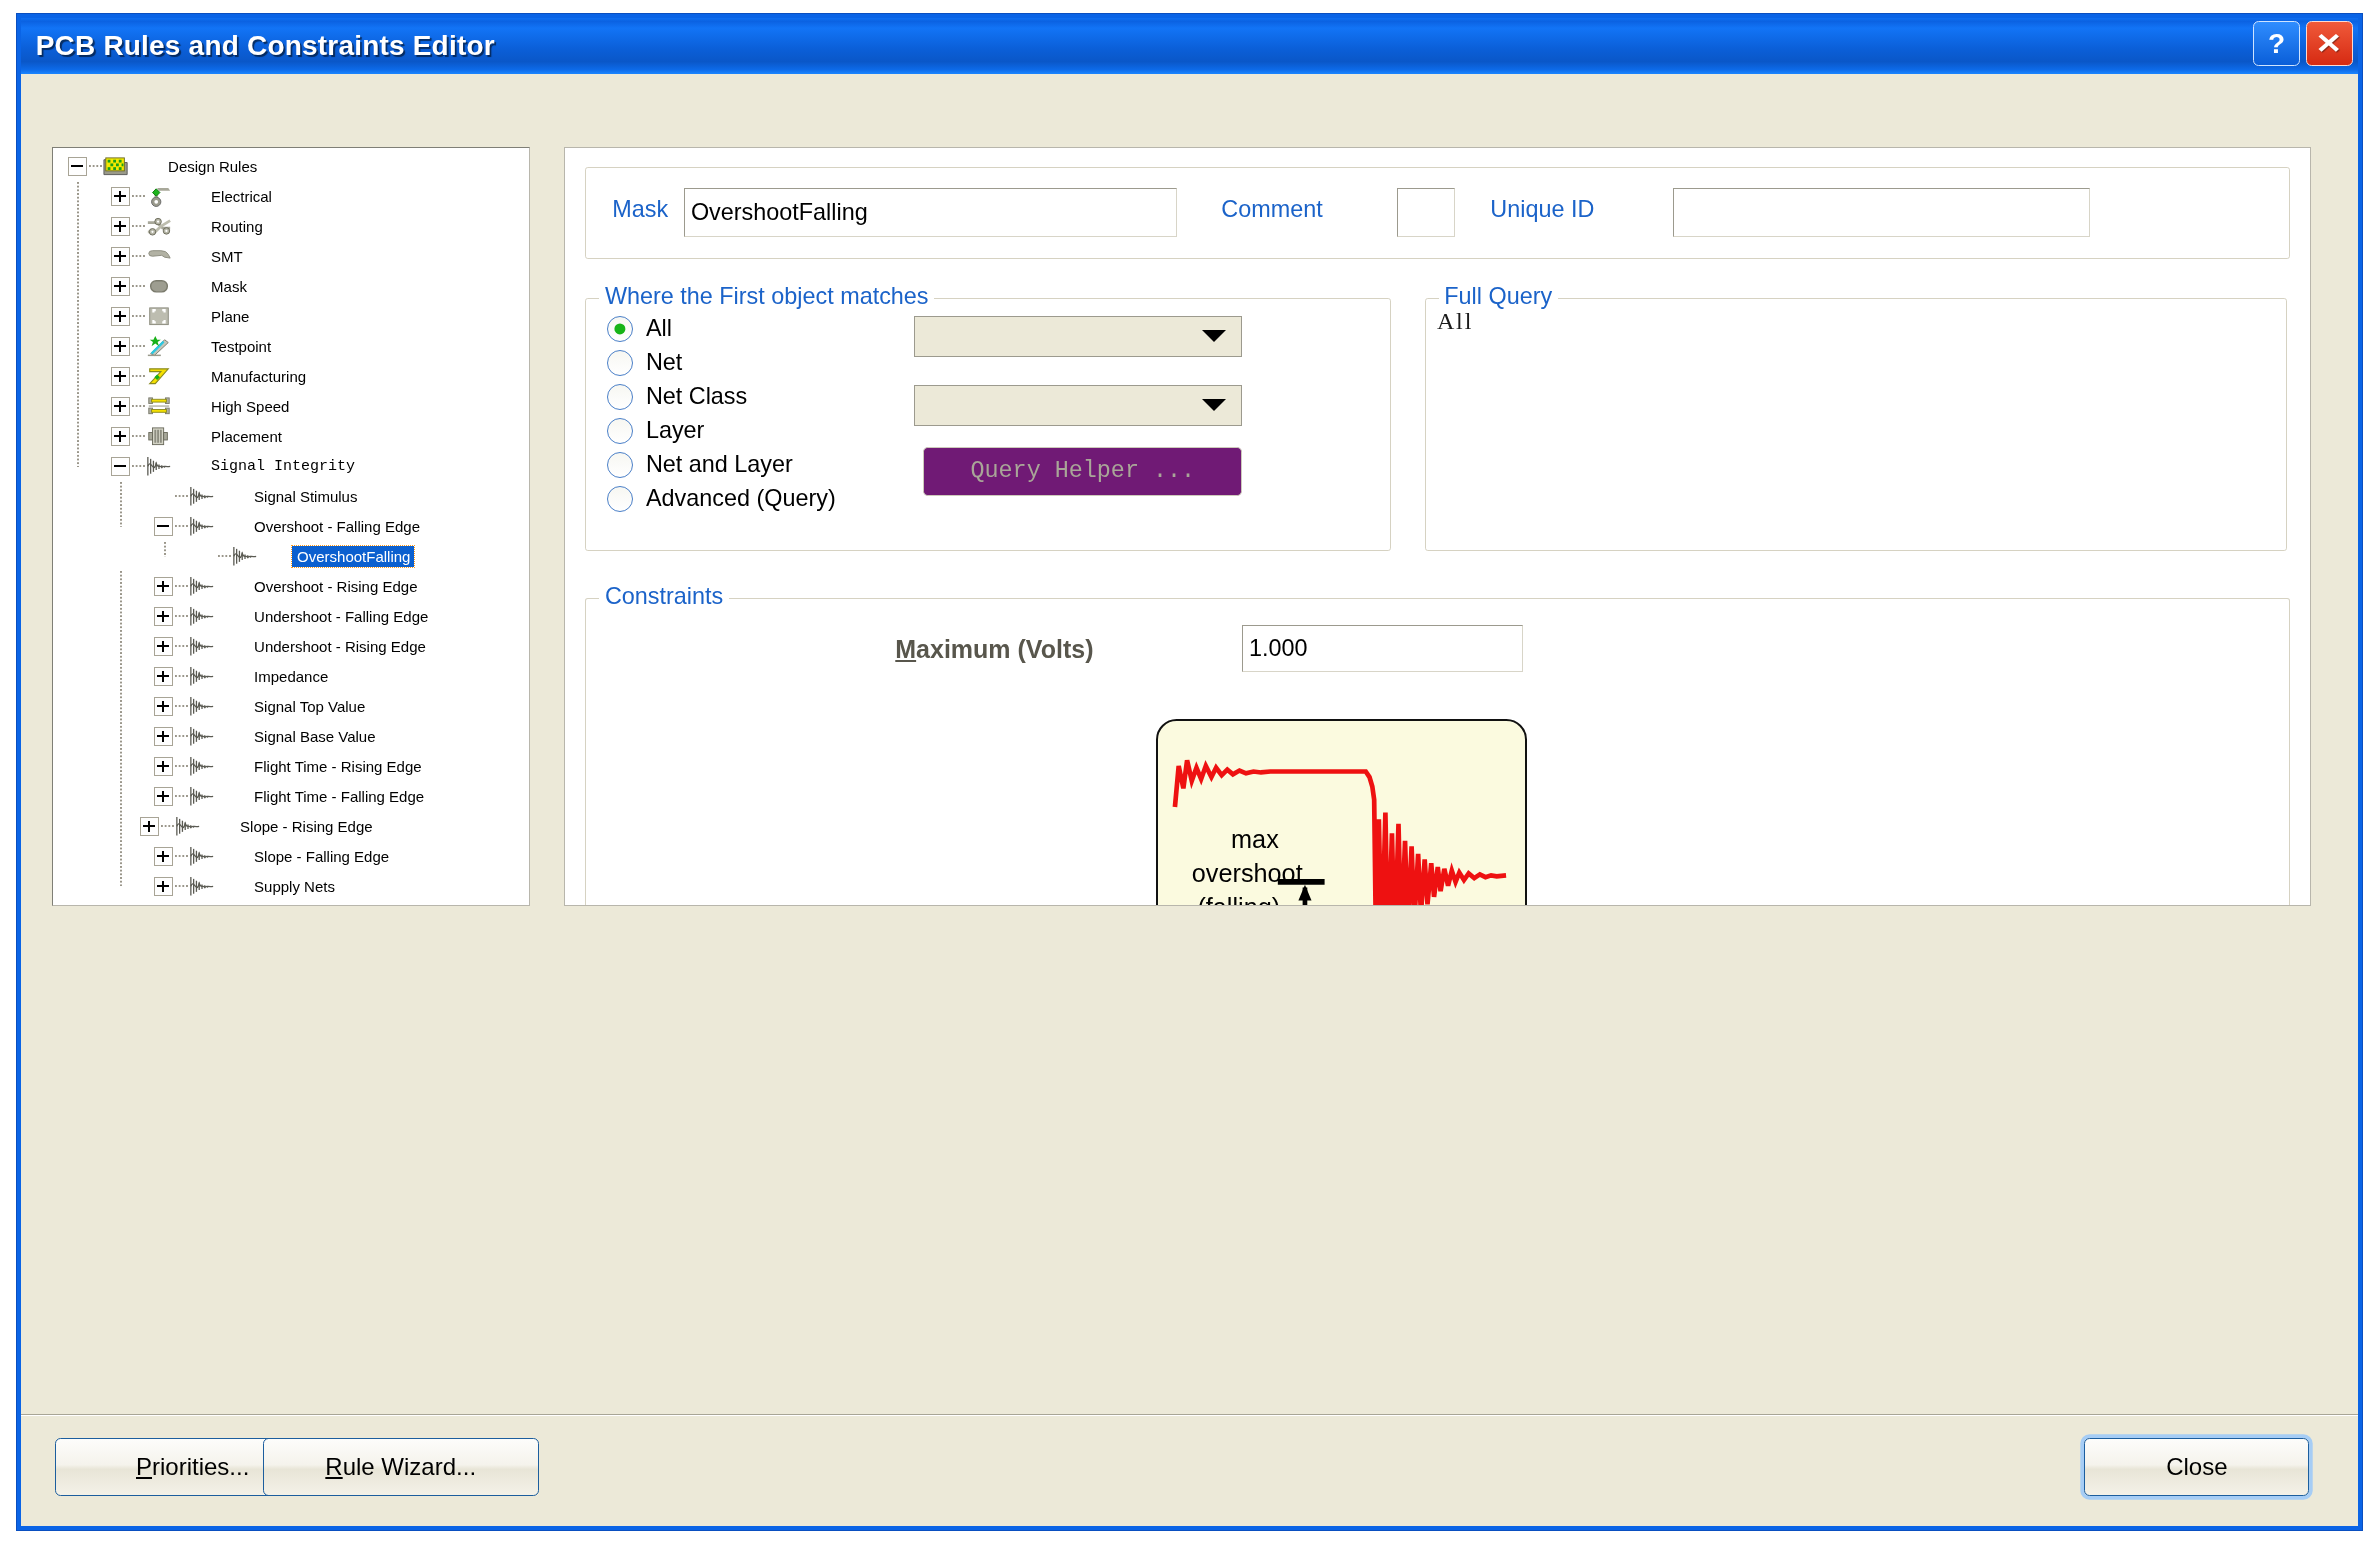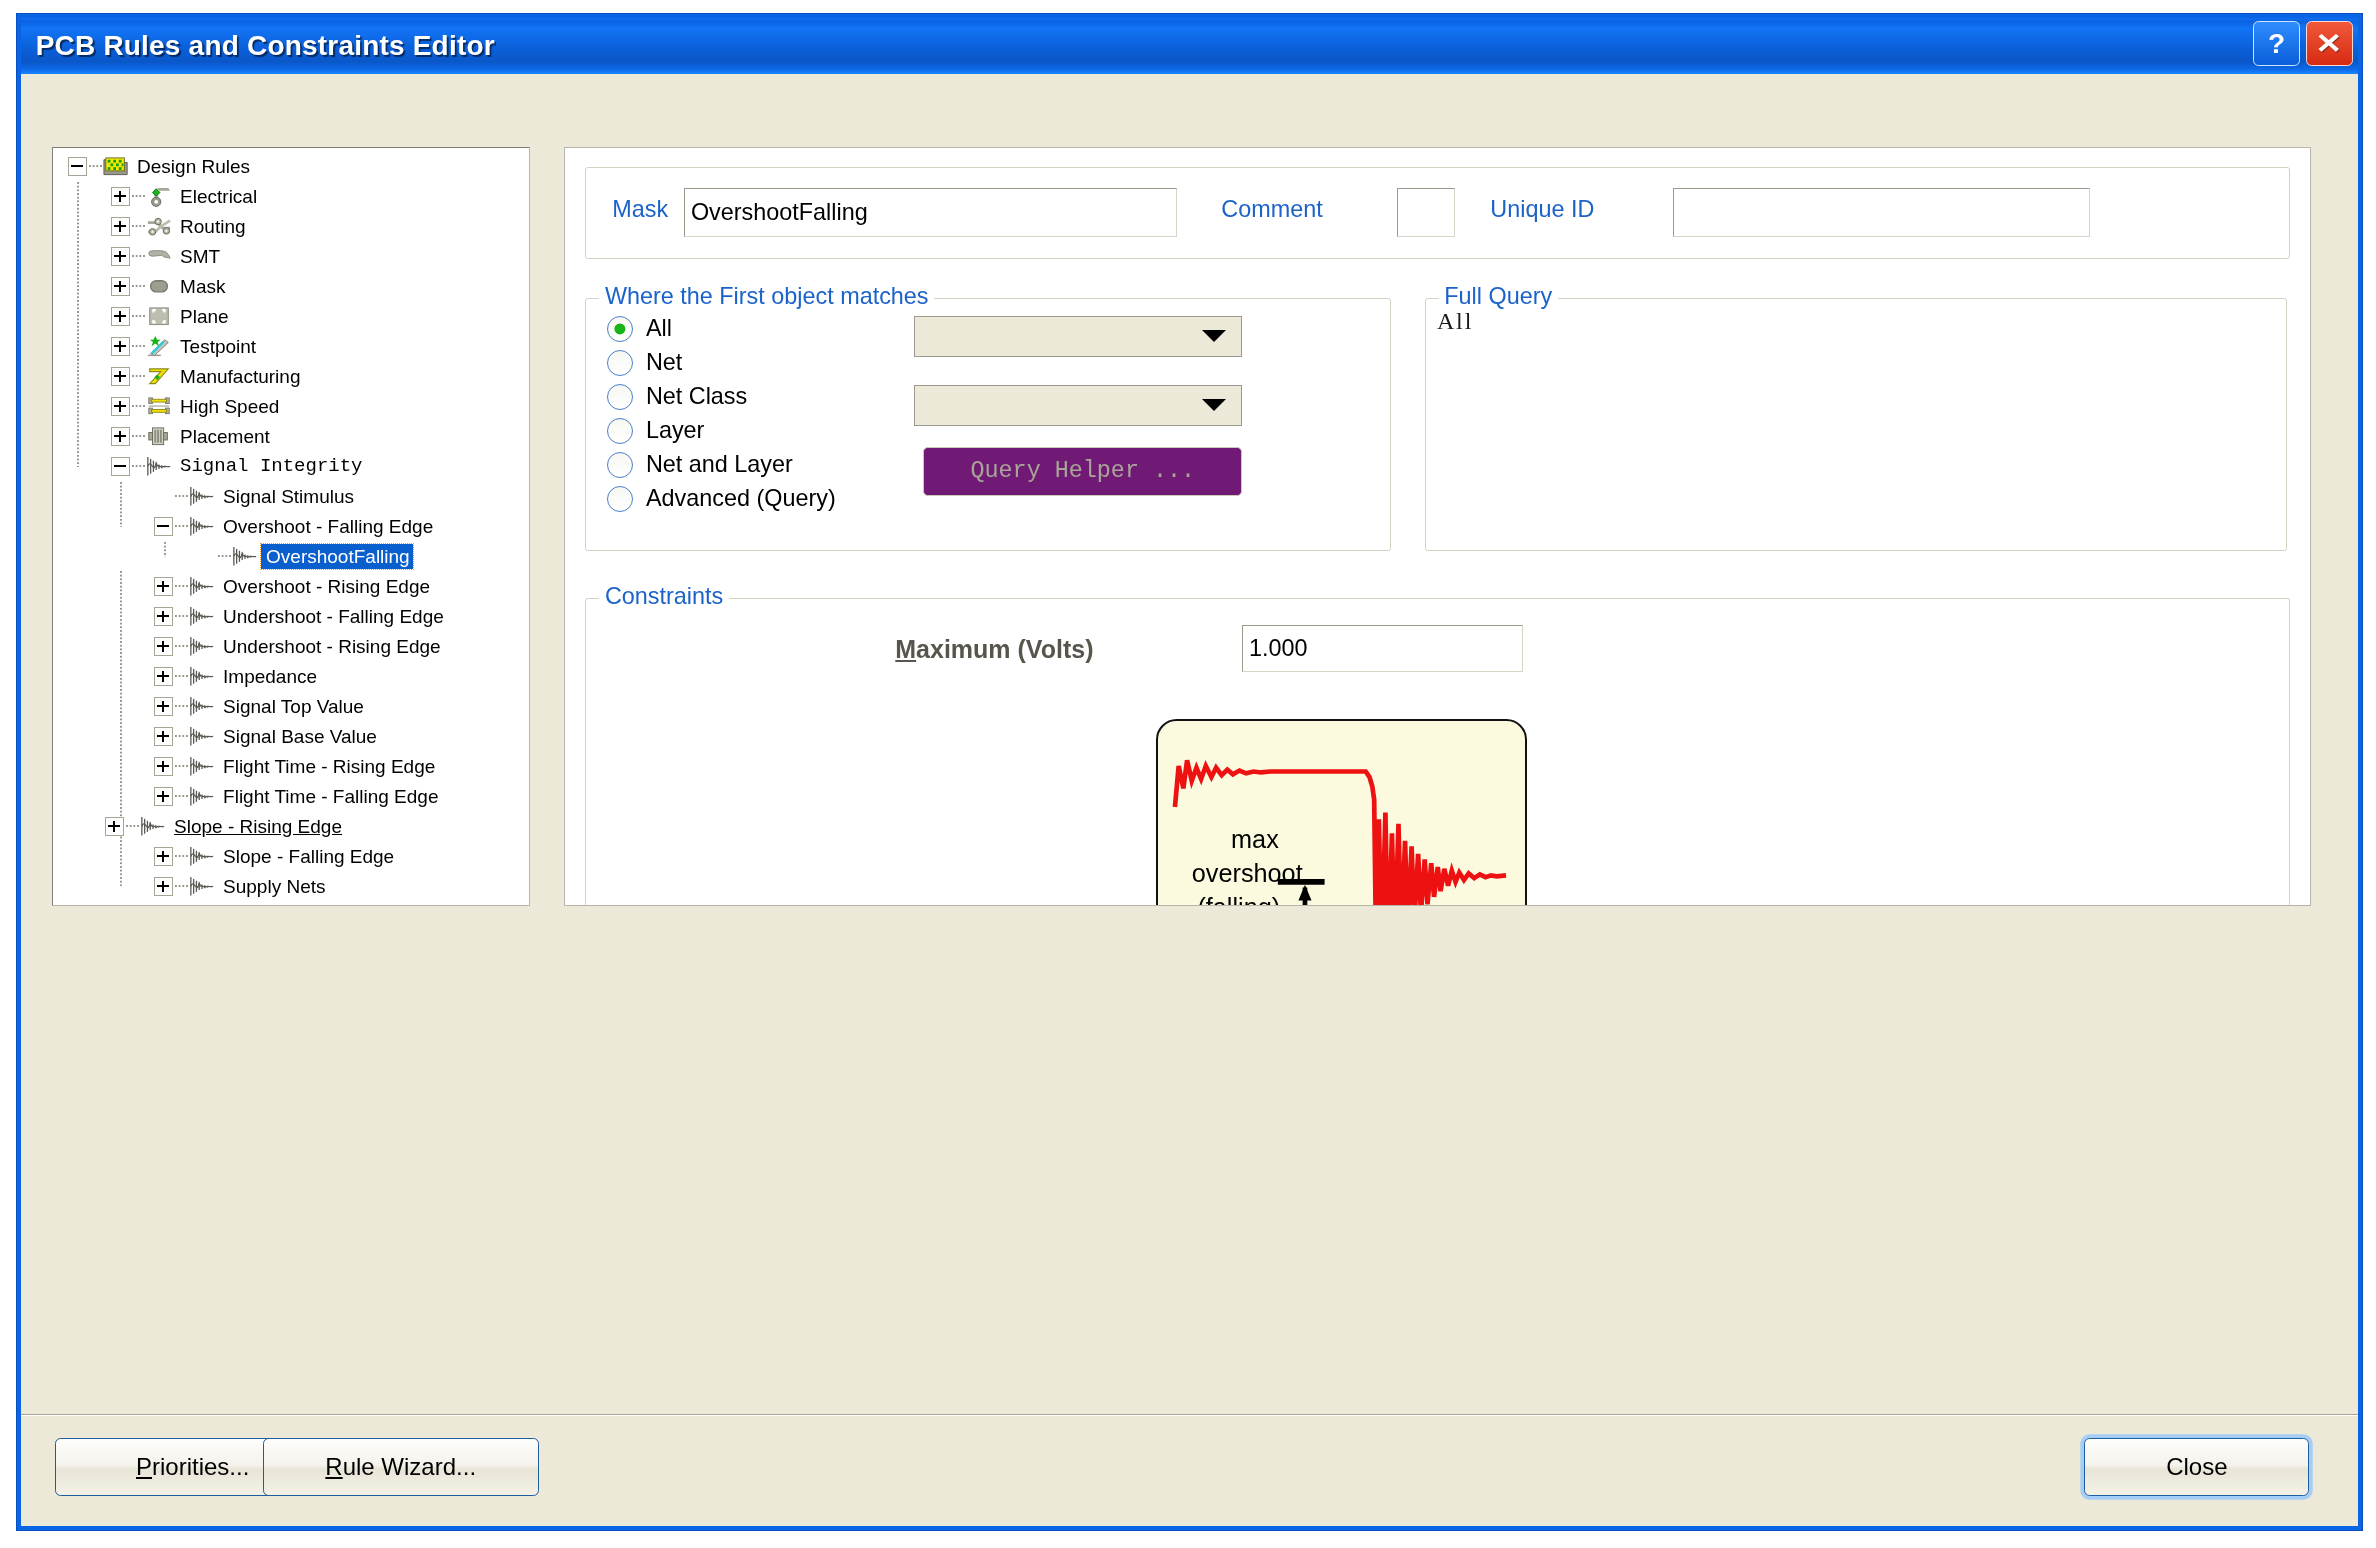--- a/index.html
+++ b/index.html
@@ -119,24 +119,25 @@
     color: #000000;
     white-space: nowrap;
   }
   .tnode {
     height: 30px;
     display: flex;
     align-items: center;
     position: relative;
   }
   .tlabel {
-    font-size: 19px;
+    font-size: 15px;
     line-height: 1;
     padding-left: 4.7px;
     color: #000;
+    margin-left: 31px;
   }
   .tnode.selected .tlabel {
     background: #0a5fcf;
     color: #ffffff;
     outline: 1.9px dotted #ff9b1a;
     outline-offset: 0.9px;
     padding: 2.8px 3.7px 2.8px 4.7px;
   }
   .expander {
     width: 19px;
@@ -764,21 +765,21 @@
                       <path d="M11 7 L11 15"></path>
                       <path d="M14 9 L14 14"></path>
                       <path d="M17 10 L17 13"></path>
                       <path d="M20 11 L20 12.5"></path>
                       <path d="M2 11 C5 2, 8 20, 11 8 C13 14, 15 9, 17 12 C19 10, 21 12, 26 11"></path>
                     </g>
                   </svg>
                 </div>
                 <div class="tlabel">Flight Time - Falling Edge</div>
               </div>
-              <div class="tnode" style="padding-left: 52px; text-decoration: underline;">
+              <div class="tnode" style="padding-left: 87px;">
                 <div class="expander plus"></div>
                 <div class="dots"></div>
                 <div class="ticon">
                   <svg width="26" height="20.6" viewBox="0 0 28 22">
                     <g stroke="#5a5a52" fill="none" stroke-width="1.4">
                       <path d="M2 1 L2 21"></path>
                       <path d="M5 3 L5 19"></path>
                       <path d="M8 5 L8 17"></path>
                       <path d="M11 7 L11 15"></path>
                       <path d="M14 9 L14 14"></path>

